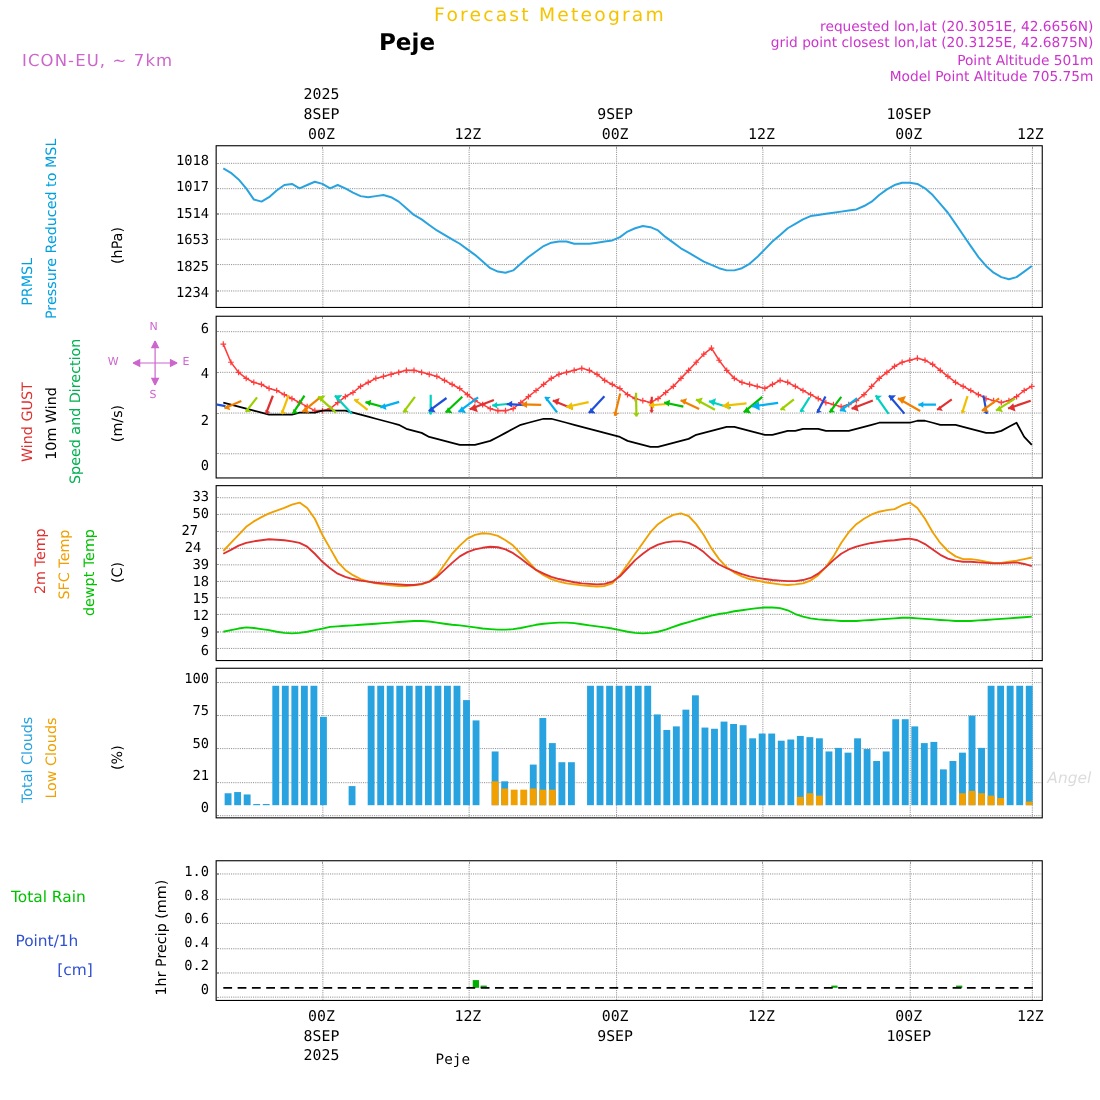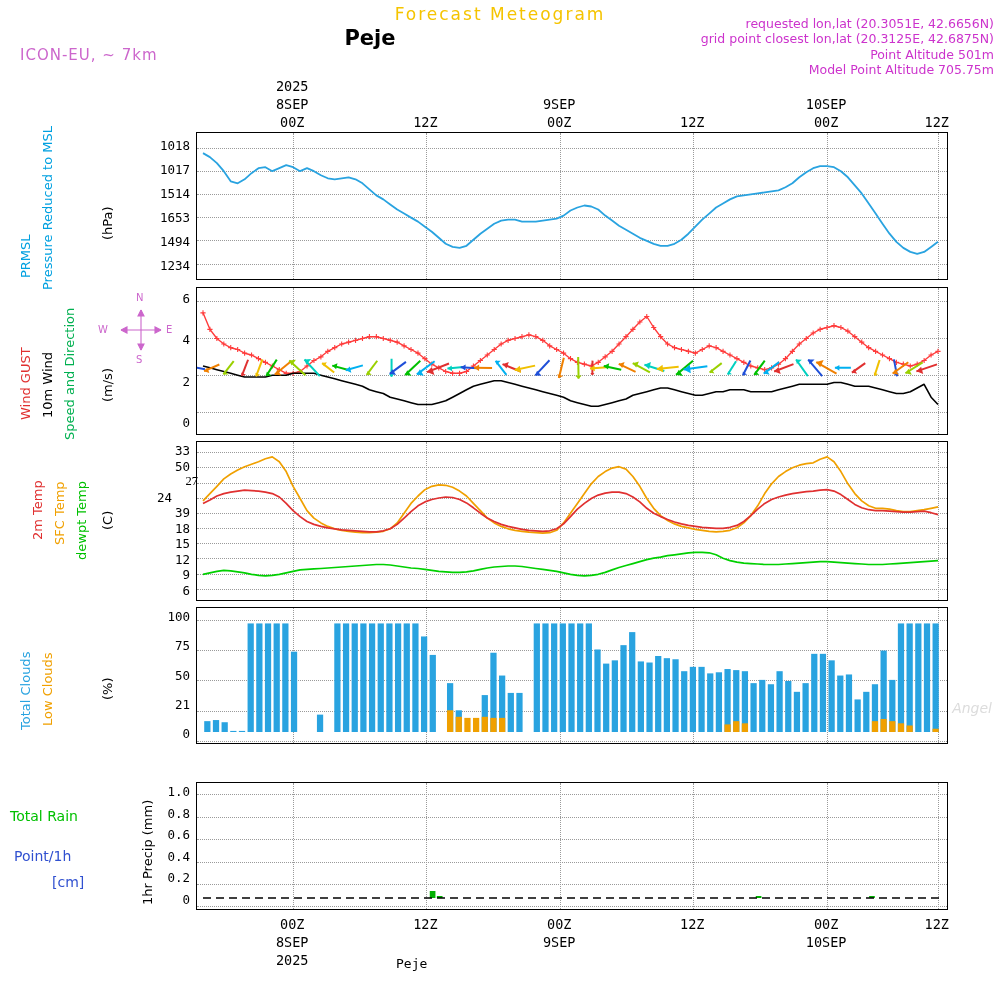--- a/index.html
+++ b/index.html
@@ -572,30 +572,30 @@
     <div class="vtext" style="color: rgb(0, 0, 0); left: 140px; top: 905px; font-size: 13px;">1hr Precip (mm)</div>
     <div class="abs" style="left: 10px; top: 808px; color: rgb(0, 192, 0); font-size: 14px; font-family: &quot;DejaVu Sans&quot;, sans-serif;">Total  Rain</div>
     <div class="abs" style="left: 14px; top: 848px; color: rgb(48, 80, 208); font-size: 14px; font-family: &quot;DejaVu Sans&quot;, sans-serif;">Point/1h</div>
     <div class="abs" style="left: 52px; top: 874px; color: rgb(48, 80, 208); font-size: 14px; font-family: &quot;DejaVu Sans&quot;, sans-serif;">[cm]</div>
   </div>
 <div id="y-ticks">
     <div class="ytick" style="left: 150px; top: 138px;">1018</div>
     <div class="ytick" style="left: 150px; top: 162px;">1017</div>
     <div class="ytick" style="left: 150px; top: 186px;">1514</div>
     <div class="ytick" style="left: 150px; top: 210px;">1653</div>
-    <div class="ytick" style="left: 150px; top: 234px;">1494</div>
+    <div class="ytick" style="left: 150px; top: 234px;">1825</div>
     <div class="ytick" style="left: 150px; top: 258px;">1234</div>
     <div class="ytick" style="left: 150px; top: 291px;">6</div>
     <div class="ytick" style="left: 150px; top: 332.333px;">4</div>
     <div class="ytick" style="left: 150px; top: 373.667px;">2</div>
     <div class="ytick" style="left: 150px; top: 415px;">0</div>
     <div class="ytick" style="left: 150px; top: 443px;">33</div>
     <div class="ytick" style="left: 150px; top: 458.556px;">50</div>
-    <div class="ytick" style="left: 158px; top: 474.111px; font-family: Liberation Serif, serif;">27</div>
-    <div class="ytick" style="left: 132px; top: 489.667px;">24</div>
+    <div class="ytick" style="left: 140px; top: 474.111px;">27</div>
+    <div class="ytick" style="left: 143px; top: 489.667px;">24</div>
     <div class="ytick" style="left: 150px; top: 505.222px;">39</div>
     <div class="ytick" style="left: 150px; top: 520.778px;">18</div>
     <div class="ytick" style="left: 150px; top: 536.333px;">15</div>
     <div class="ytick" style="left: 150px; top: 551.889px;">12</div>
     <div class="ytick" style="left: 150px; top: 567.444px;">9</div>
     <div class="ytick" style="left: 150px; top: 583px;">6</div>
     <div class="ytick" style="left: 150px; top: 609px;">100</div>
     <div class="ytick" style="left: 150px; top: 638.25px;">75</div>
     <div class="ytick" style="left: 150px; top: 667.5px;">50</div>
     <div class="ytick" style="left: 150px; top: 696.75px;">21</div>

